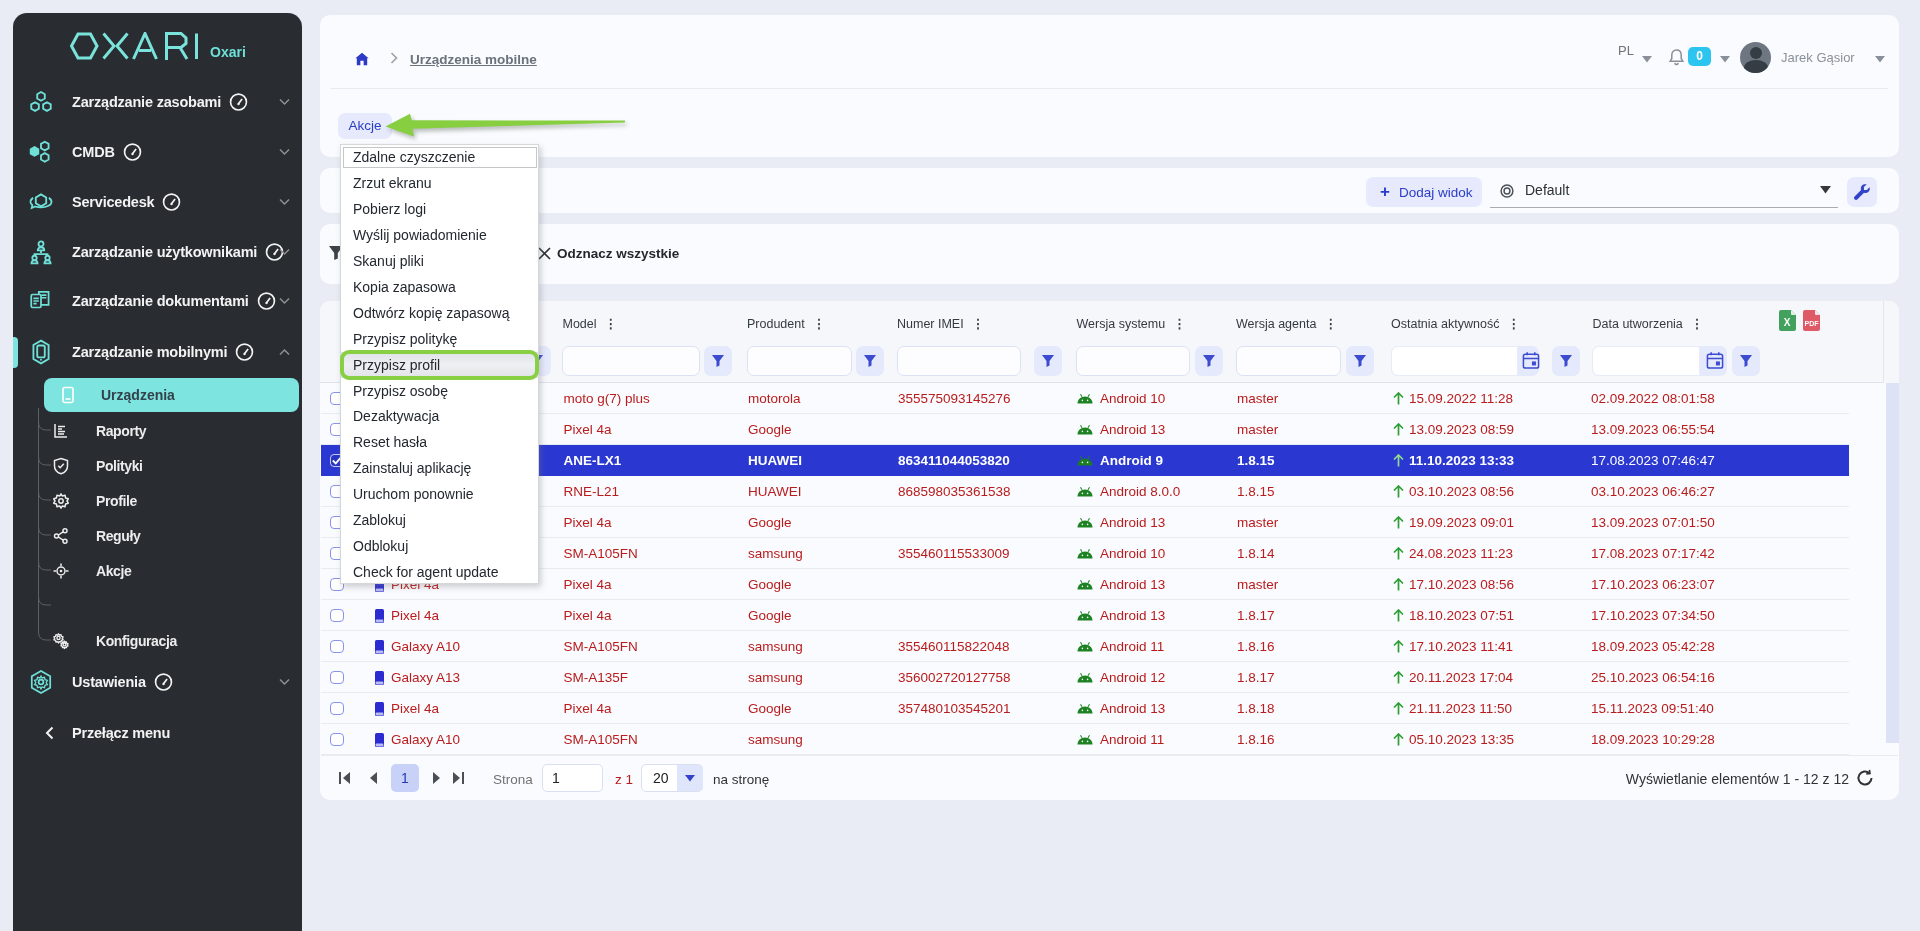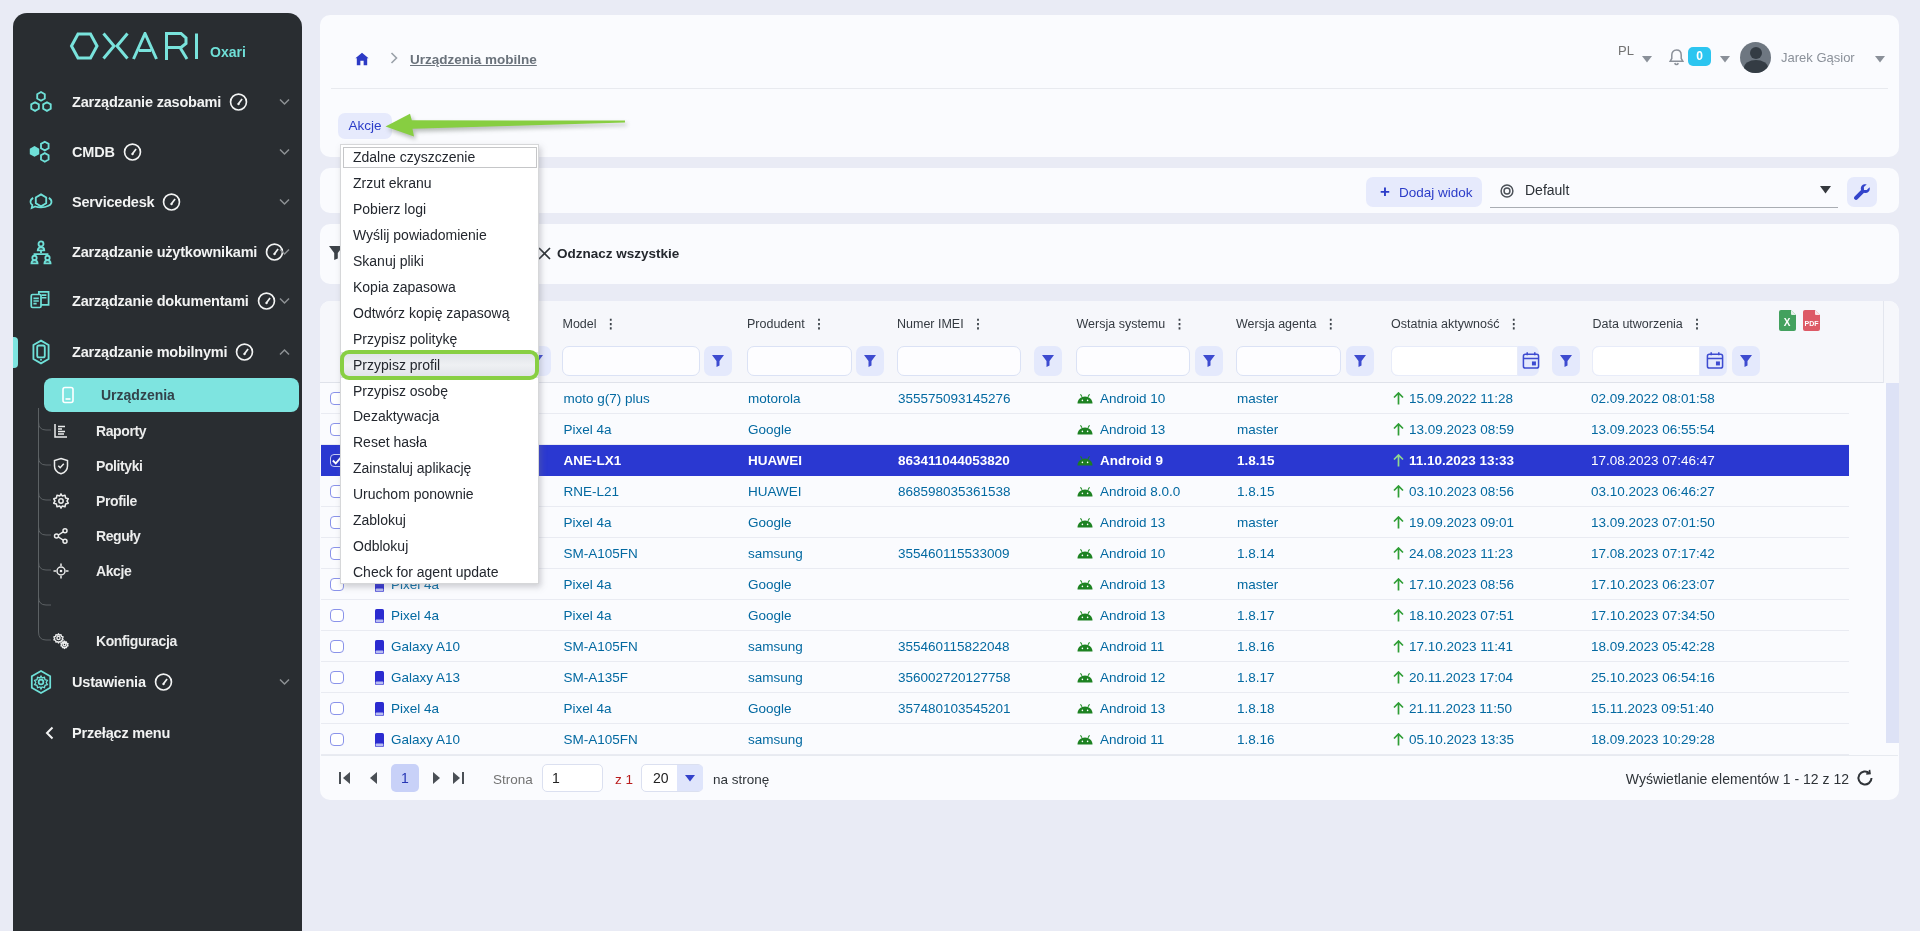--- a/index.html
+++ b/index.html
@@ -27,21 +27,21 @@
 #p4 { left:320px; top:301px; width:1579px; height:499px; }
 
 #crumb-sep { position:absolute; left:331px; top:88px; width:1557px; height:1px; background:#e8eaef; }
 .btn-lav { background:#e6eafc; color:#2b3cc8; border-radius:7px; font-size:13.5px; }
 
 .hlabel { position:absolute; top:15px; font-size:12.5px; color:#343a41; white-space:nowrap; }
 .hdots { display:inline-block; margin-left:8px; color:#3c4249; font-weight:700; letter-spacing:0; }
 .finput { position:absolute; top:45px; height:30px; background:#fdfdff; border:1px solid #dbe2f5; border-radius:7px; }
 .fbtn { position:absolute; top:45px; width:28px; height:30px; background:#e4e9fc; border-radius:7px; }
 .fbtn svg { position:absolute; left:50%; top:50%; transform:translate(-50%,-50%); }
-.row { position:absolute; left:1px; width:1528px; height:31px; border-bottom:1px solid #e9ebf2; font-size:13.5px; color:#0369a1; }
+.row { position:absolute; left:1px; width:1528px; height:31px; border-bottom:1px solid #e9ebf2; font-size:13.5px; color:#b91c1c; }
 .row .cell { position:absolute; top:50%; transform:translateY(-50%); white-space:nowrap; }
 .rsel { background:#2a38d1; color:#fff; border-bottom:1px solid #2a38d1; font-weight:700; }
 .cb { position:absolute; left:9px; top:8.5px; width:13.5px; height:13.5px; border:1.6px solid #8a93ea; border-radius:4px; background:#fff; }
 .cbc { border:1.6px solid #c6ccf4; background:#2733c4; }
 
 #menu { position:absolute; left:340px; top:143.5px; width:198.6px; height:440.4px; background:#fff; border:1px solid #d6d7d9; box-shadow:2px 3px 6px rgba(120,120,130,0.35); }
 .mitem { position:absolute; left:0; width:100%; height:25.9px; font-size:14px; color:#23272e; }
 .mitem span { position:absolute; left:12px; top:50%; transform:translateY(-50%); white-space:nowrap; }
 </style>
 </head>

